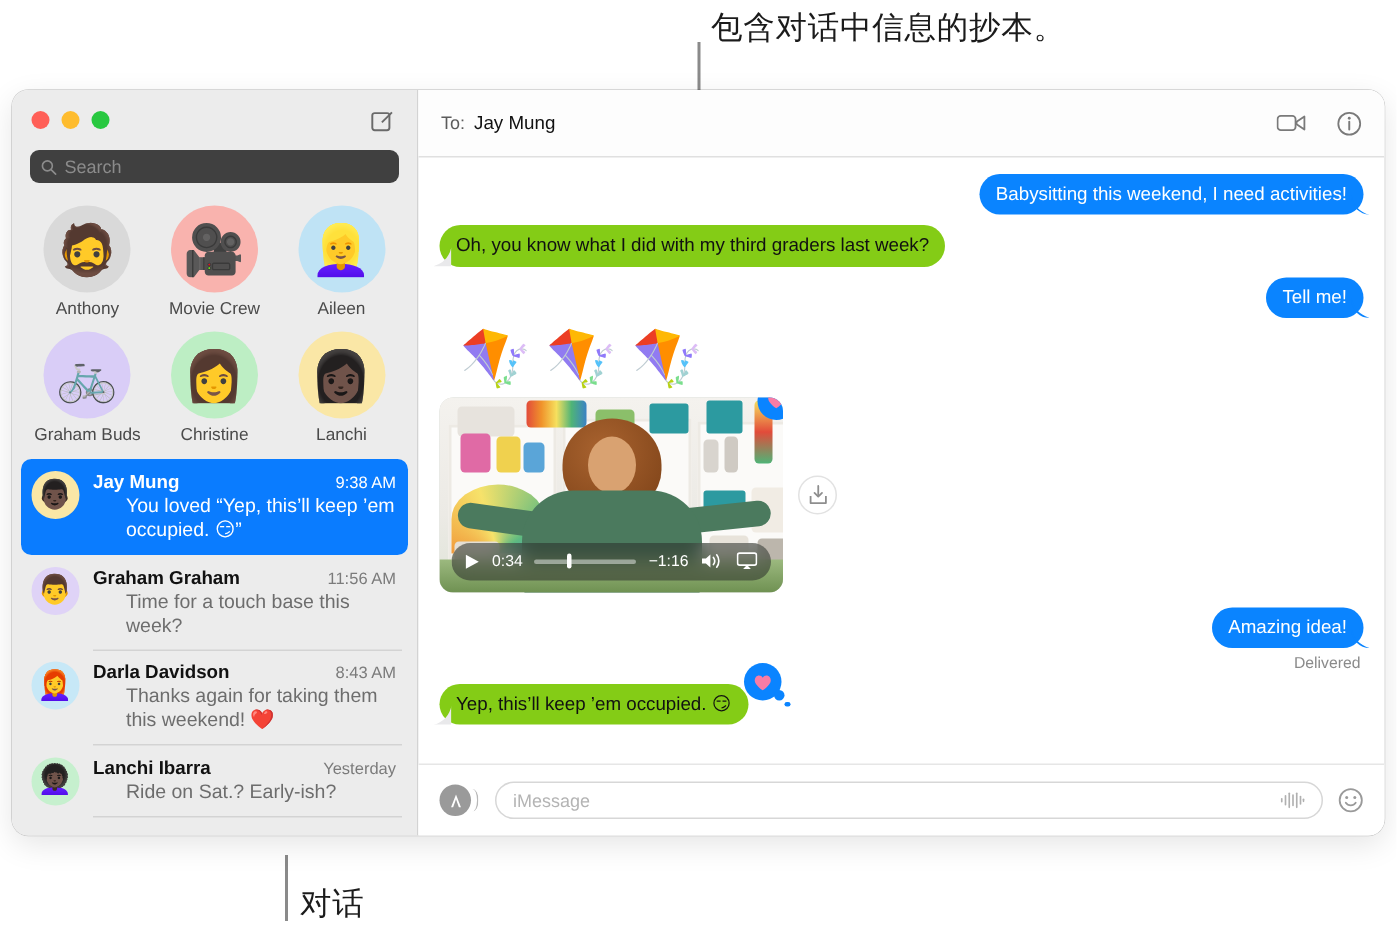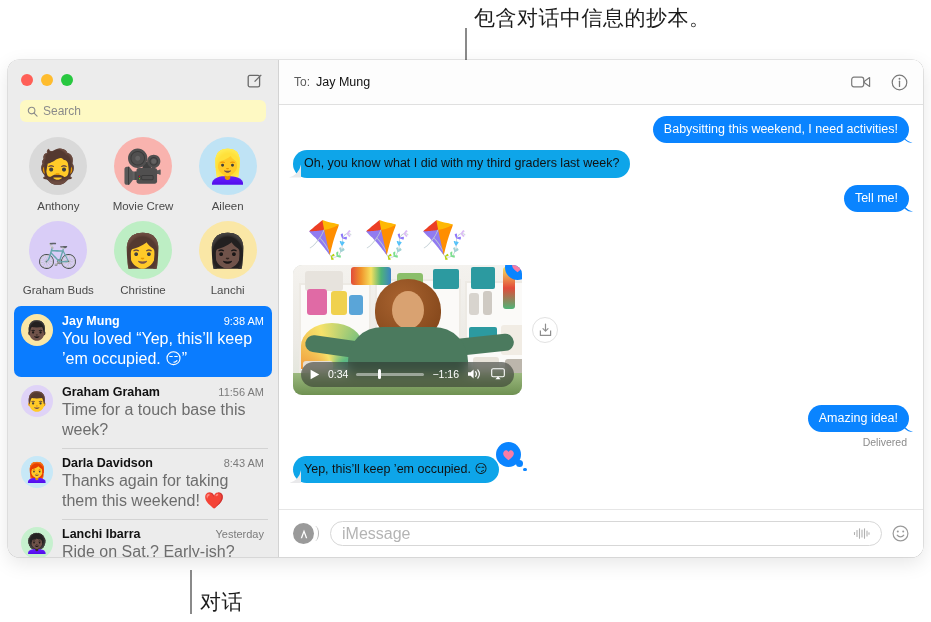--- a/index.html
+++ b/index.html
@@ -64,21 +64,21 @@
   .compose-btn {
     margin-left: auto;
     width: 20px; height: 20px;
     display: flex; align-items: center; justify-content: center;
     cursor: pointer;
   }
 
   .search-wrap { padding: 0 12px 9px 12px; flex: none; }
   .search-field {
     height: 22px;
-    background: #fef9c3;
+    background: #404040;
     border-radius: 6px;
     display: flex;
     align-items: center;
     padding: 0 7px;
     gap: 5px;
   }
   .search-placeholder {
     font-size: 12px;
     color: #8b8b8b;
   }
@@ -156,24 +156,25 @@
     text-overflow: ellipsis;
   }
   .conv-time {
     margin-left: auto;
     font-size: 11px;
     color: #7b7b7b;
     padding-left: 6px;
     white-space: nowrap;
   }
   .conv-preview {
-    font-size: 16px;
+    font-size: 13px;
     color: #6d6d6d;
     line-height: 1.25;
     margin-top: 1px;
+    margin-left: 22px;
   }
   .conv.selected .conv-name,
   .conv.selected .conv-time,
   .conv.selected .conv-preview { color: #ffffff; }
 
   
   .chat {
     flex: 1;
     display: flex;
     flex-direction: column;
@@ -225,21 +226,21 @@
   .bubble.out::after {
     content: "";
     position: absolute;
     right: -4px; bottom: 0;
     width: 12px; height: 13px;
     background: #0a84ff;
     border-bottom-left-radius: 12px;
     clip-path: path("M0 13 L0 0 Q 2 10 12 13 Z");
   }
   .bubble.in {
-    background: #0ea5e9;
+    background: #84cc16;
     color: #111;
   }
   .bubble.in::after {
     content: "";
     position: absolute;
     left: -4px; bottom: 0;
     width: 12px; height: 13px;
     background: #e9e9eb;
     clip-path: path("M12 13 L12 0 Q 10 10 0 13 Z");
   }
@@ -386,21 +387,21 @@
     border-radius: 50%/50%;
   }
   .imessage-input {
     flex: 1;
     height: 25px;
     border: 1px solid #d7d7d7;
     border-radius: 13px;
     display: flex;
     align-items: center;
     padding: 0 11px;
-    font-size: 16px;
+    font-size: 12px;
     color: #b4b4b4;
     cursor: text;
     margin-left: 6px;
     gap: 18px;
   }
   .input-placeholder { flex: 1; }
   .emoji-btn { cursor: pointer; display:flex; align-items:center; flex:none; }
 </style>
 </head>
 <body>

